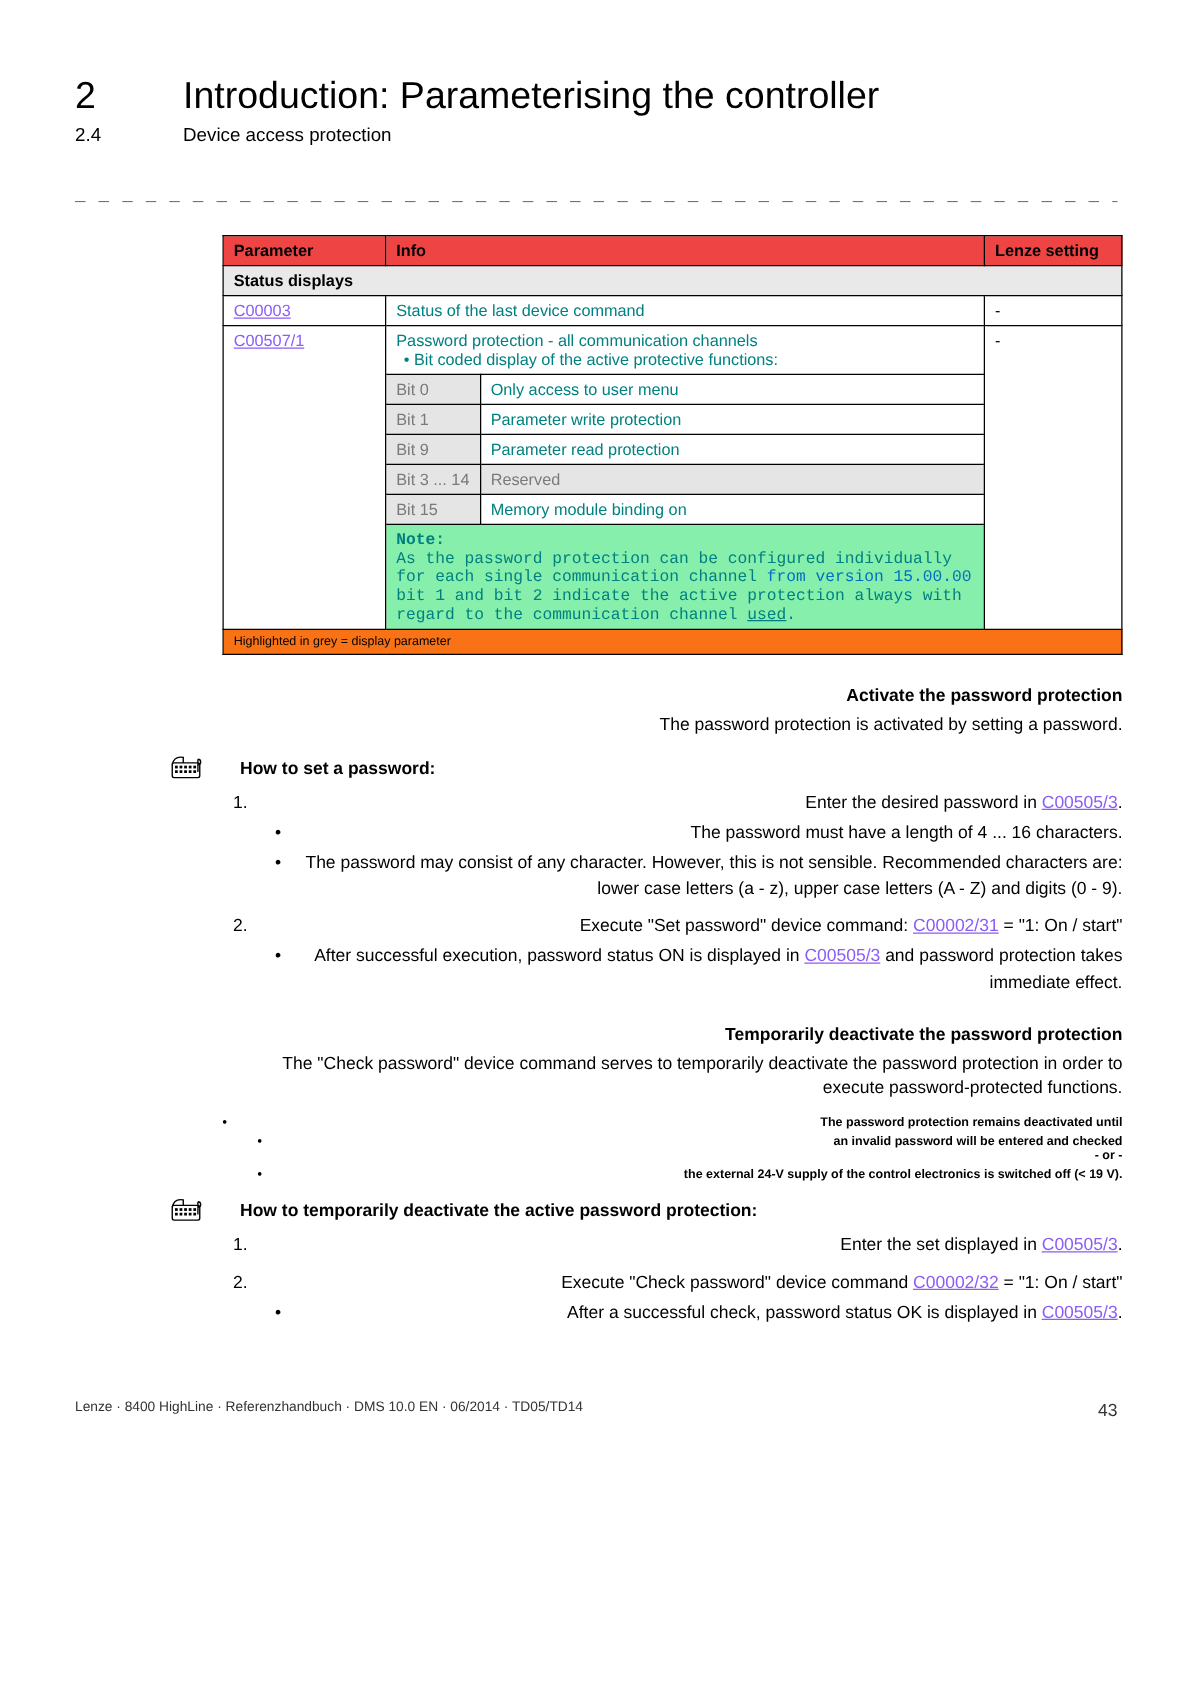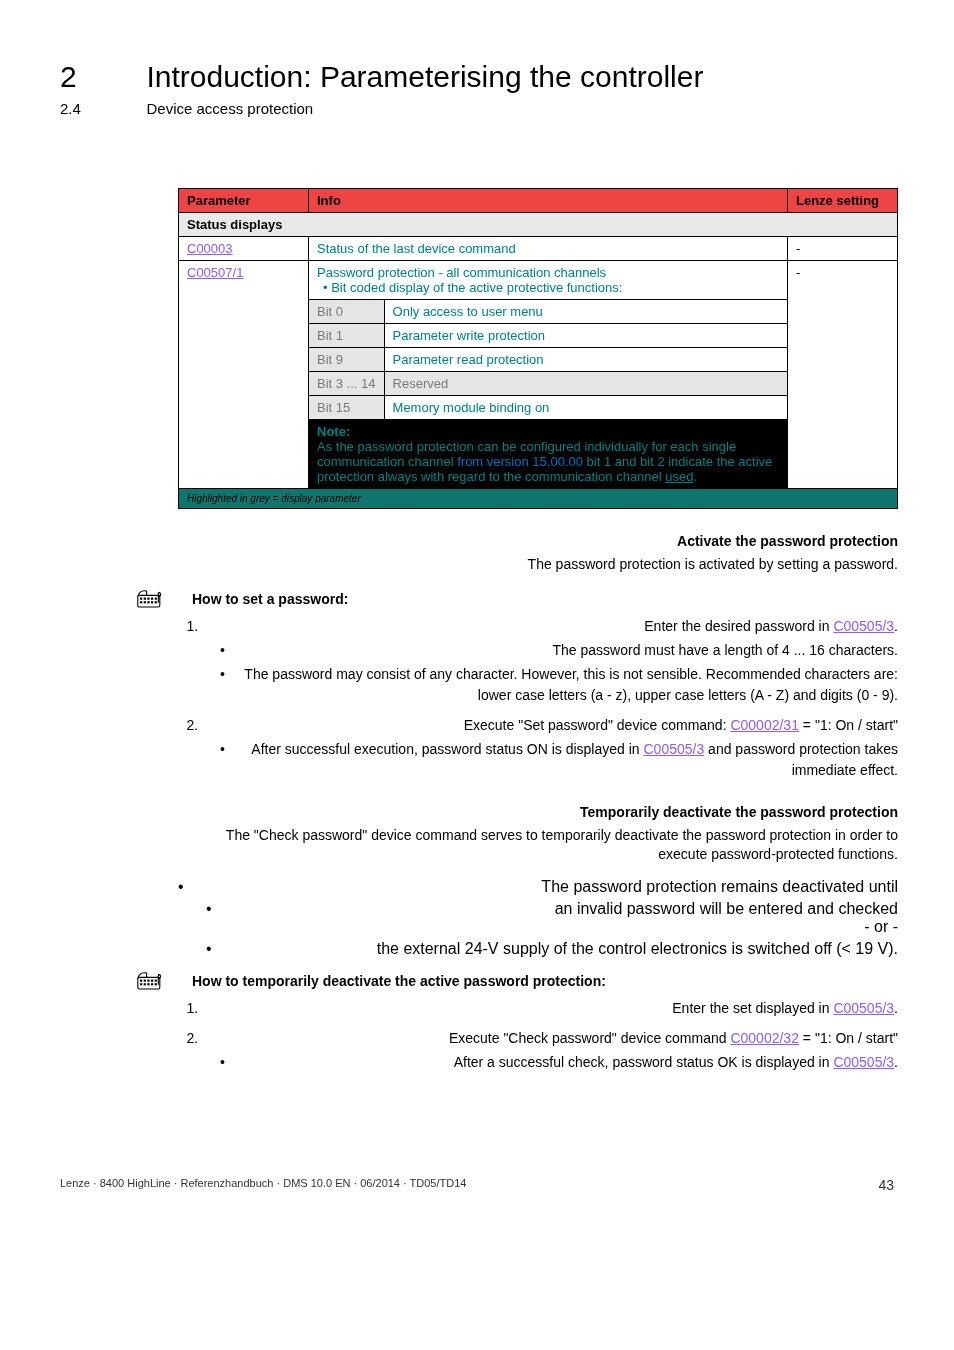--- a/index.html
+++ b/index.html
@@ -57,27 +57,26 @@
     font-weight: 700;
   }
   td.status-hdr {
     background: #e9e9e9;
     font-weight: 700;
   }
   .link { color: #8b5cf6; text-decoration: underline; }
   .teal { color: #008080; }
   .grey-cell { background: #e5e5e5; color: #7a7a7a; }
   .bit-col { text-align: right; white-space: nowrap; }
-  .note-cell { background: #000000; }
+  .note-cell { background: #86efac; font-family: Liberation Mono, monospace; }
   .note-head { font-weight: 700; color: #008080; }
   .footnote-row td {
-    background: #0f766e;
+    background: #f97316;
     font-size: 10px;
     padding: 2px 8px;
-    font-style: italic;
   }
   .body-block { margin-left: 118px; width: 720px; text-align: right; }
   h4.sub { font-size: 14px; font-weight: 700; margin: 24px 0 6px 0; }
   p.body { font-size: 14px; margin: 4px 0 14px 0; line-height: 1.35; }
   .icon-row {
     display: flex;
     align-items: center;
     gap: 26px;
     margin: 6px 0 6px -42px;
   }
@@ -98,34 +97,35 @@
     margin: 4px 0 0 0;
     padding-left: 18px;
     font-size: 14px;
   }
   ul.sub > li { position: relative; padding-left: 12px; margin-bottom: 4px; }
   ul.sub > li::before { content: "•"; position: absolute; left: 0; }
   ul.outer {
     list-style: none;
     margin: 4px 0 0 0;
     padding-left: 0;
-    font-size: 16px;
+    font-size: 10px;
+    font-weight: bold;
   }
   ul.outer > li { position: relative; padding-left: 14px; margin-bottom: 4px; }
   ul.outer > li::before { content: "•"; position: absolute; left: 0; }
   ul.inner {
     list-style: none;
     margin: 4px 0 0 0;
     padding-left: 14px;
   }
   ul.inner > li { position: relative; padding-left: 12px; margin-bottom: 4px; }
   ul.inner > li::before { content: "•"; position: absolute; left: 0; }
   .footer {
     position: relative;
-    margin-top: 104px;
+    margin-top: 60px;
     font-size: 11px;
     color: #333;
   }
   .footer .left { }
   .footer .pagenum { position: absolute; right: 0; top: 0; font-size: 14px; }
   .center-dash { text-align: center; }
 </style>
 </head>
 <body>
 

